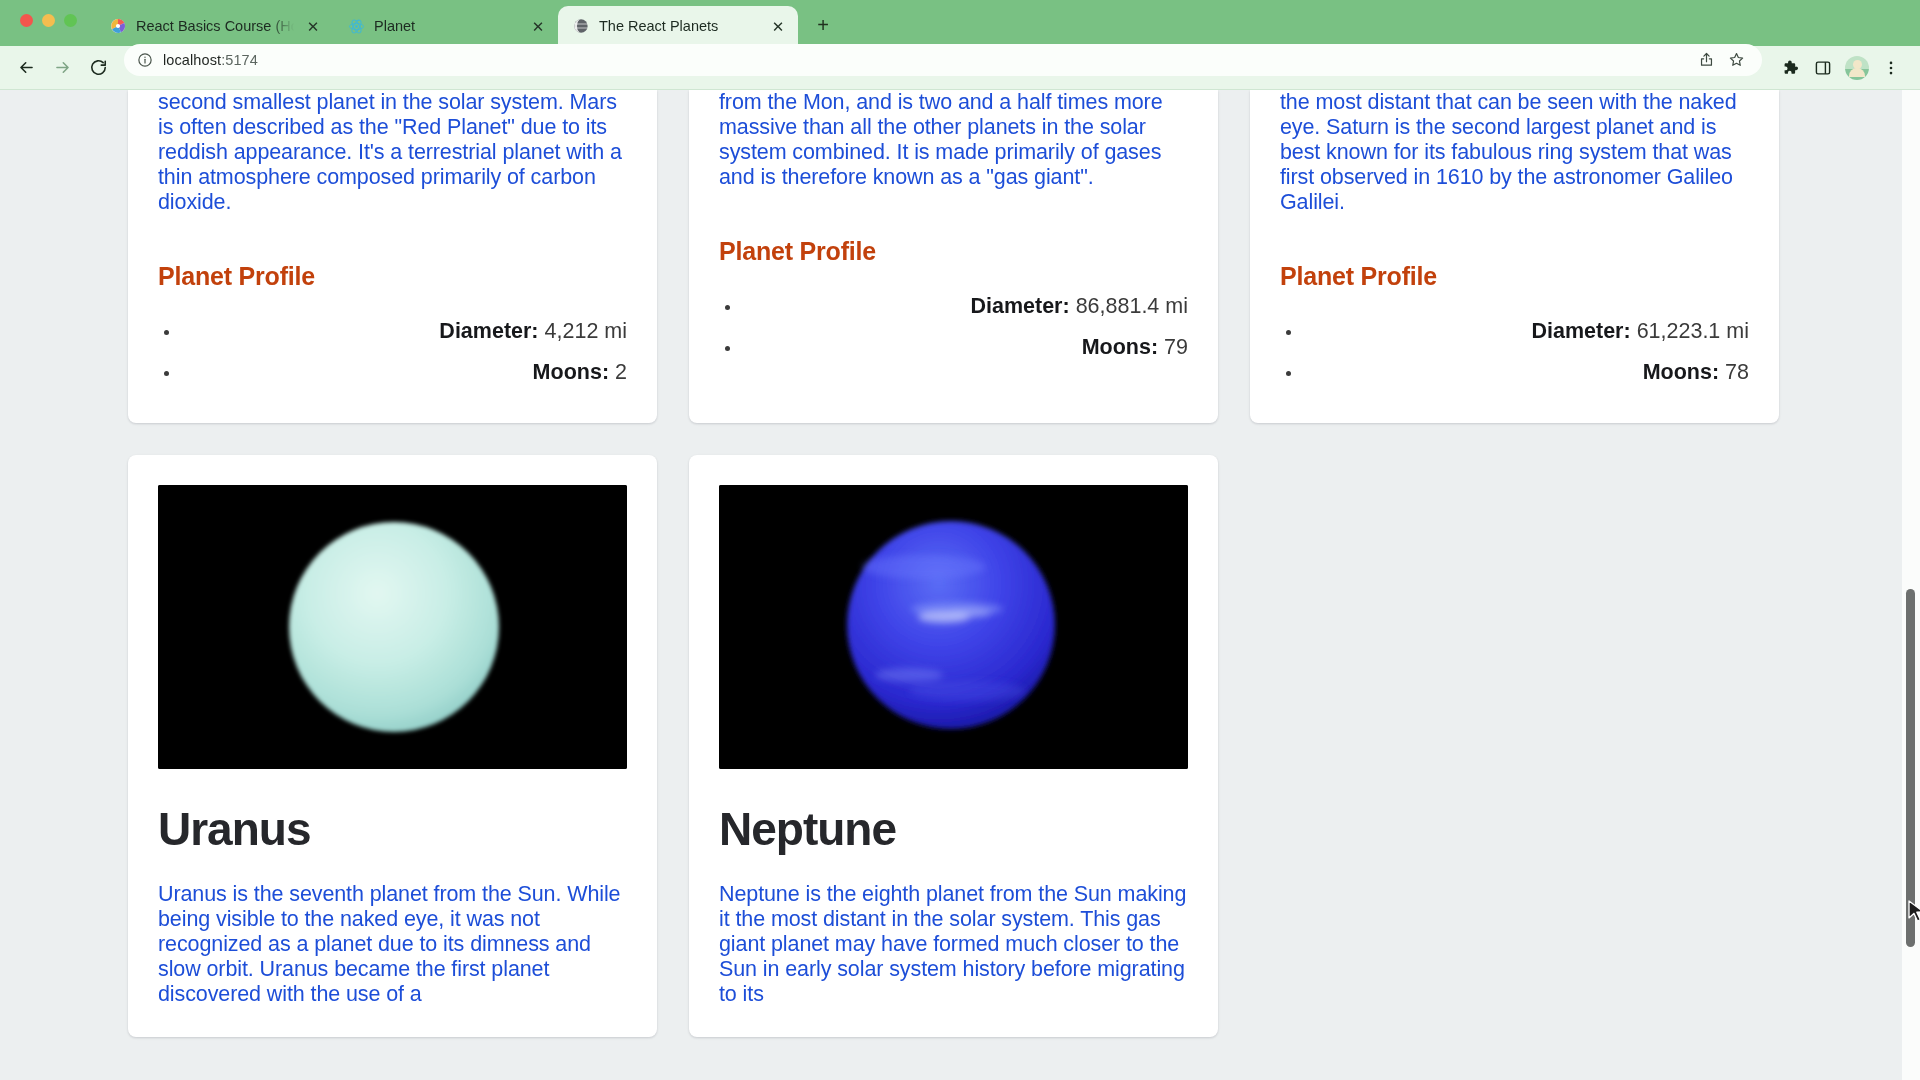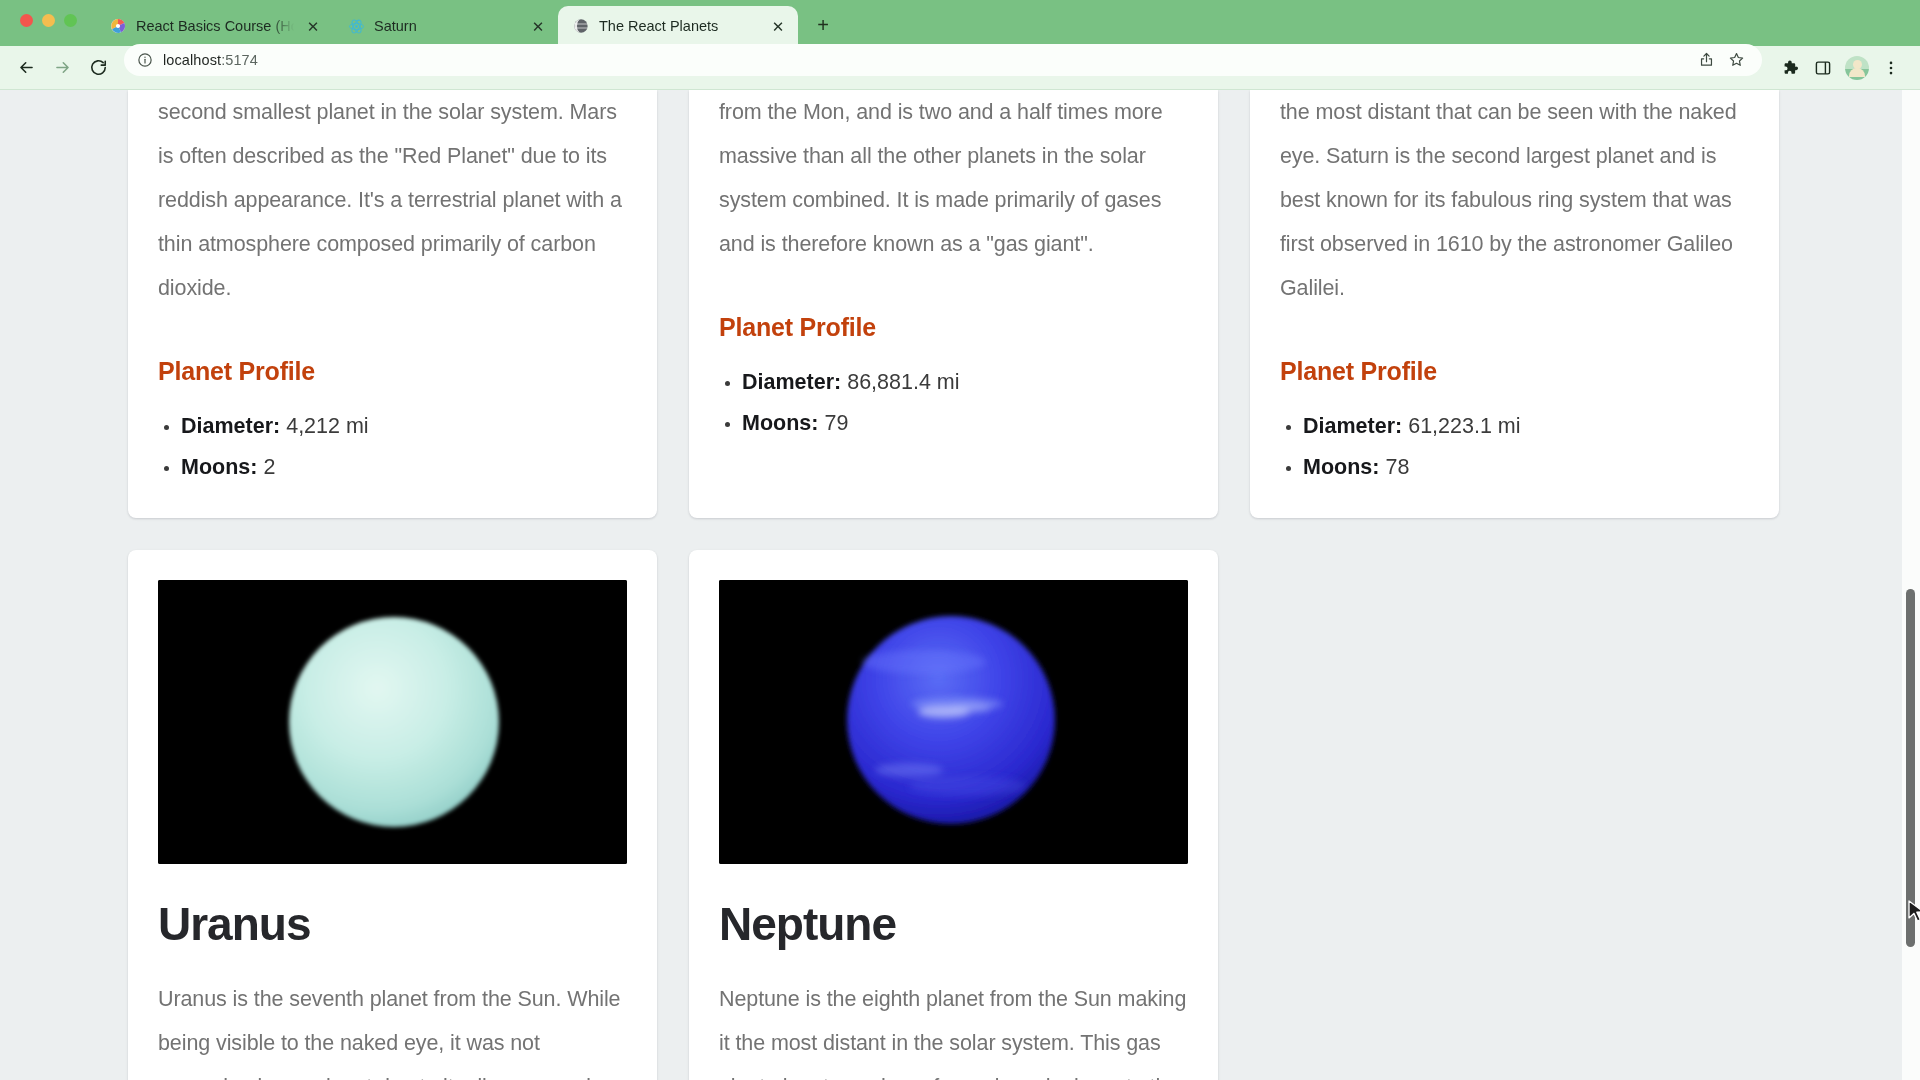--- a/index.html
+++ b/index.html
@@ -141,38 +141,39 @@
   .card {
     background: #ffffff;
     border-radius: 8px;
     box-shadow: 0 1px 3px rgba(16,24,40,.10), 0 1px 2px rgba(16,24,40,.06);
     padding: 30px;
   }
   .card.clipped-top { padding-top: 0; border-radius: 0 0 8px 8px; }
 
   .card-desc {
     font-size: 21.5px;
-    line-height: 44px;
-    color: #737373;
+    line-height: 25px;
+    color: #1d4ed8;
     letter-spacing: -.1px;
   }
   .profile-heading {
     font-size: 25px;
     font-weight: bold;
     color: #c2410c;
     margin: 47px 0 20px;
     letter-spacing: -.2px;
   }
   .facts { list-style: none; }
   .facts li {
     font-size: 21.5px;
     line-height: 41px;
     color: #3b3b3b;
     position: relative;
     padding-left: 23px;
+    text-align: right;
   }
   .facts li::before {
     content: "";
     position: absolute;
     left: 6px; top: 19px;
     width: 5px; height: 5px;
     border-radius: 50%;
     background: #3b3b3b;
   }
   .facts b { color: #17181b; font-weight: bold; }
@@ -246,21 +247,21 @@
 
       <div class="tab inactive" style="width:225px;">
         <span class="tab-favicon">
           <svg width="17" height="17" viewBox="0 0 24 24" fill="none" stroke="#3fb8d4" stroke-width="1.4">
             <circle cx="12" cy="12" r="2.1" fill="#3fb8d4" stroke="none"></circle>
             <ellipse cx="12" cy="12" rx="10" ry="4.2"></ellipse>
             <ellipse cx="12" cy="12" rx="10" ry="4.2" transform="rotate(60 12 12)"></ellipse>
             <ellipse cx="12" cy="12" rx="10" ry="4.2" transform="rotate(120 12 12)"></ellipse>
           </svg>
         </span>
-        <span class="tab-title">Saturn</span>
+        <span class="tab-title">Planet</span>
         <span class="tab-close">✕</span>
       </div>
 
       <div class="tab active" style="width:240px;">
         <span class="tab-favicon">
           <svg width="16" height="16" viewBox="0 0 24 24">
             <circle cx="12" cy="12" r="10" fill="#5f6368"></circle>
             <path d="M12 2a10 10 0 0 0 0 20 6 10 0 0 1 0-20z" fill="#ffffff" opacity=".85"></path>
             <path d="M2.6 9h18.8M2.6 15h18.8" stroke="#ffffff" stroke-width="1.2" opacity=".8"></path>
           </svg>

